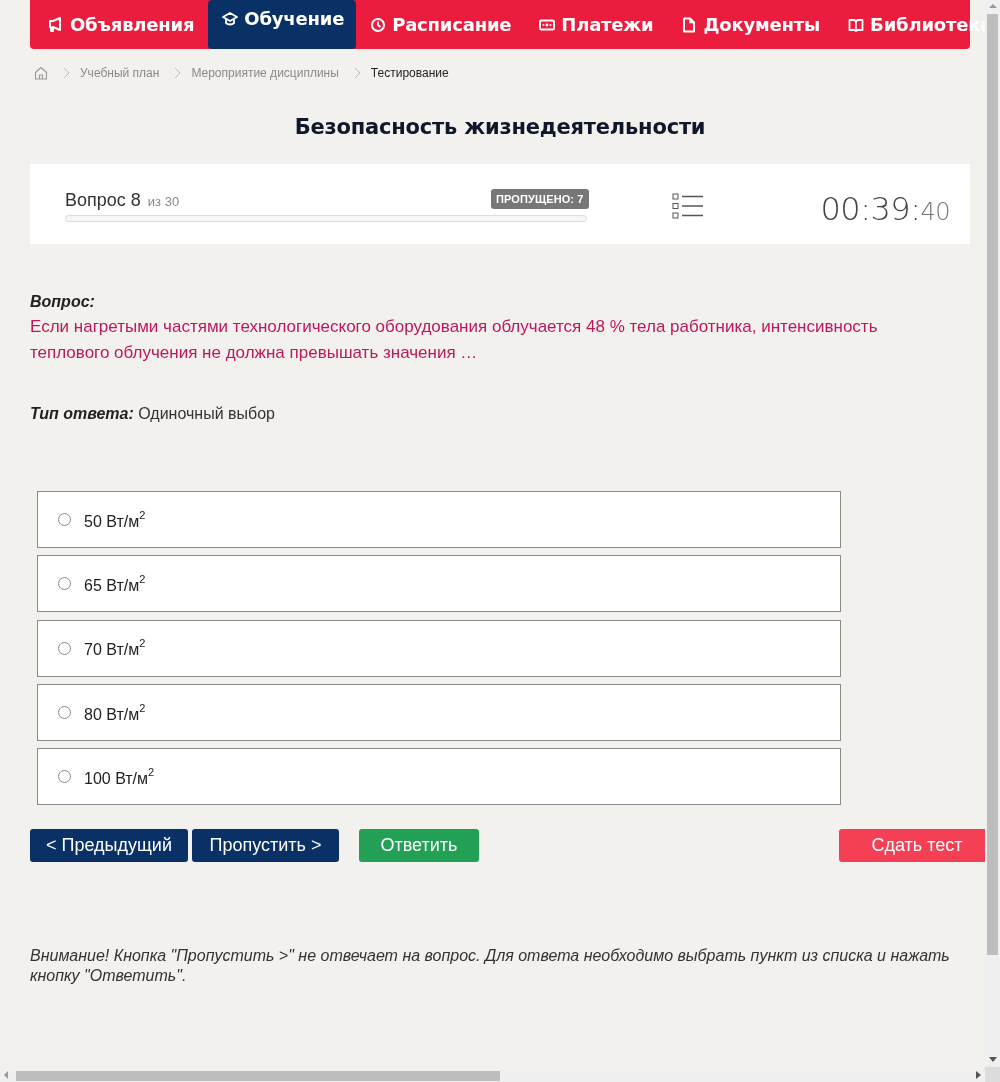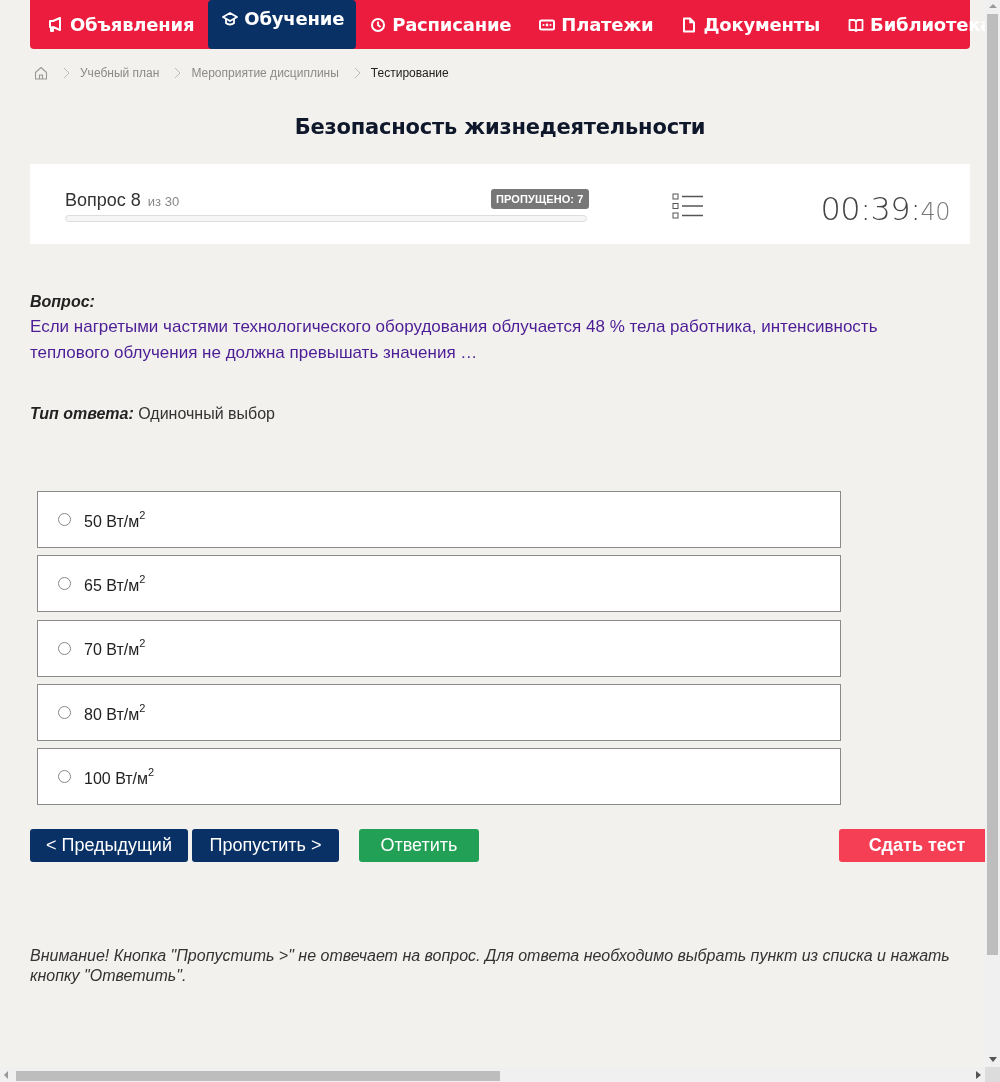--- a/index.html
+++ b/index.html
@@ -69,21 +69,21 @@
   .list-icon { position: absolute; left: 642px; top: 28px; width: 32px; height: 28px; cursor: pointer; }
   .timer {
     position: absolute; right: 20px; top: 26px;
     font-family: "DejaVu Sans", sans-serif; font-weight: 300;
     font-size: 32px; color: #444; letter-spacing: -0.5px;
   }
   .timer .sec { font-size: 24px; color: #777; }
 
   
   .q-head { position: absolute; left: 0; top: 293px; font-size: 16px; font-weight: bold; font-style: italic; color: #222; }
-  .q-text { position: absolute; left: 0; top: 314px; width: 900px; font-size: 17px; line-height: 26px; color: #4c1d95; }
+  .q-text { position: absolute; left: 0; top: 314px; width: 900px; font-size: 17px; line-height: 26px; color: #be185d; }
   .q-type { position: absolute; left: 0; top: 405px; font-size: 16px; color: #333; }
   .q-type b { font-style: italic; color: #222; }
 
   
   .options { position: absolute; left: 7px; top: 491px; width: 804px; }
   .option {
     height: 57px; background: #fff; border: 1px solid #8a8a8a;
     margin-bottom: 7.3px; display: flex; align-items: center; cursor: pointer;
   }
   .option .radio {
@@ -95,21 +95,21 @@
 
   
   .btn {
     position: absolute; top: 829px; height: 33px; border-radius: 3px;
     color: #fff; font-size: 18px; display: flex; align-items: center; justify-content: center;
     cursor: pointer;
   }
   .btn-prev { left: 0; width: 158px; background: #0a3166; }
   .btn-skip { left: 162px; width: 147px; background: #0a3166; }
   .btn-answer { left: 329px; width: 120px; background: #22a055; }
-  .btn-submit { left: 809px; width: 156px; background: #f43f55; font-weight: bold; }
+  .btn-submit { left: 809px; width: 156px; background: #f43f55; }
 
   .warning {
     position: absolute; left: 0; top: 946px; width: 940px;
     font-size: 16px; font-style: italic; color: #333; line-height: 20px;
   }
 
   
   .vscroll { position: absolute; right: 0; top: 0; width: 15px; height: 1067px; background: #f0f0f0; }
   .vscroll .thumb { position: absolute; left: 2px; top: 14px; width: 11px; height: 941px; background: #bdbdbd; }
   .vscroll .up, .vscroll .down { position: absolute; left: 4px; width: 0; height: 0; border-left: 4px solid transparent; border-right: 4px solid transparent; }

